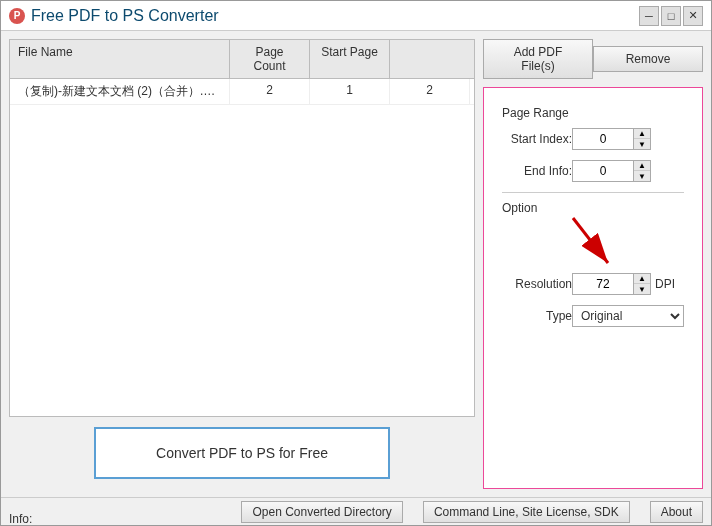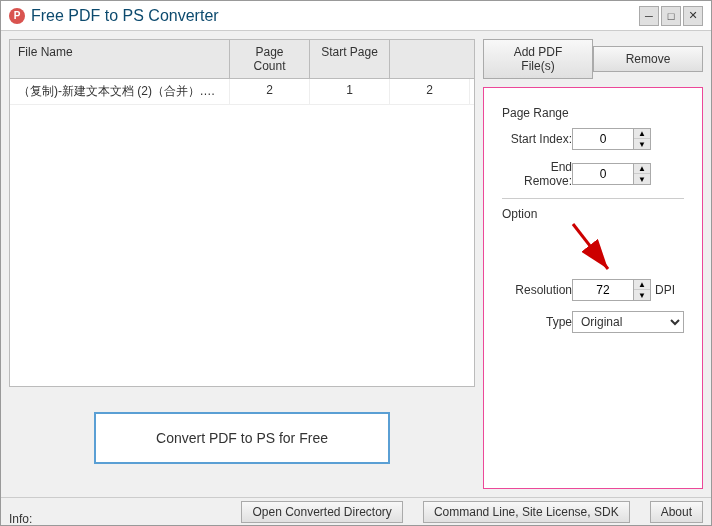--- a/index.html
+++ b/index.html
@@ -252,21 +252,21 @@
     .select-input {
       width: 112px;
       padding: 2px 4px;
       border: 1px solid #aaa;
       background: #fff;
       font-size: 12px;
       color: #333;
     }
 
     .convert-section {
-      padding: 25px 0;
+      padding: 10px 0;
       display: flex;
       justify-content: center;
     }
 
     .btn-convert {
       padding: 16px 60px;
       border: 2px solid #5a9fd4;
       background: #fff;
       cursor: pointer;
       font-size: 14px;
@@ -367,21 +367,21 @@
           <div class="spinner-input">
             <input type="text" value="0" style="">
             <div class="spinner-buttons">
               <button class="spinner-btn">▲</button>
               <button class="spinner-btn">▼</button>
             </div>
           </div>
         </div>
 
         <div class="form-row">
-          <span class="form-label">End Remove:</span>
+          <span class="form-label">End Info:</span>
           <div class="spinner-input">
             <input type="text" value="0" style="">
             <div class="spinner-buttons">
               <button class="spinner-btn">▲</button>
               <button class="spinner-btn">▼</button>
             </div>
           </div>
         </div>
 
         <hr class="divider">

